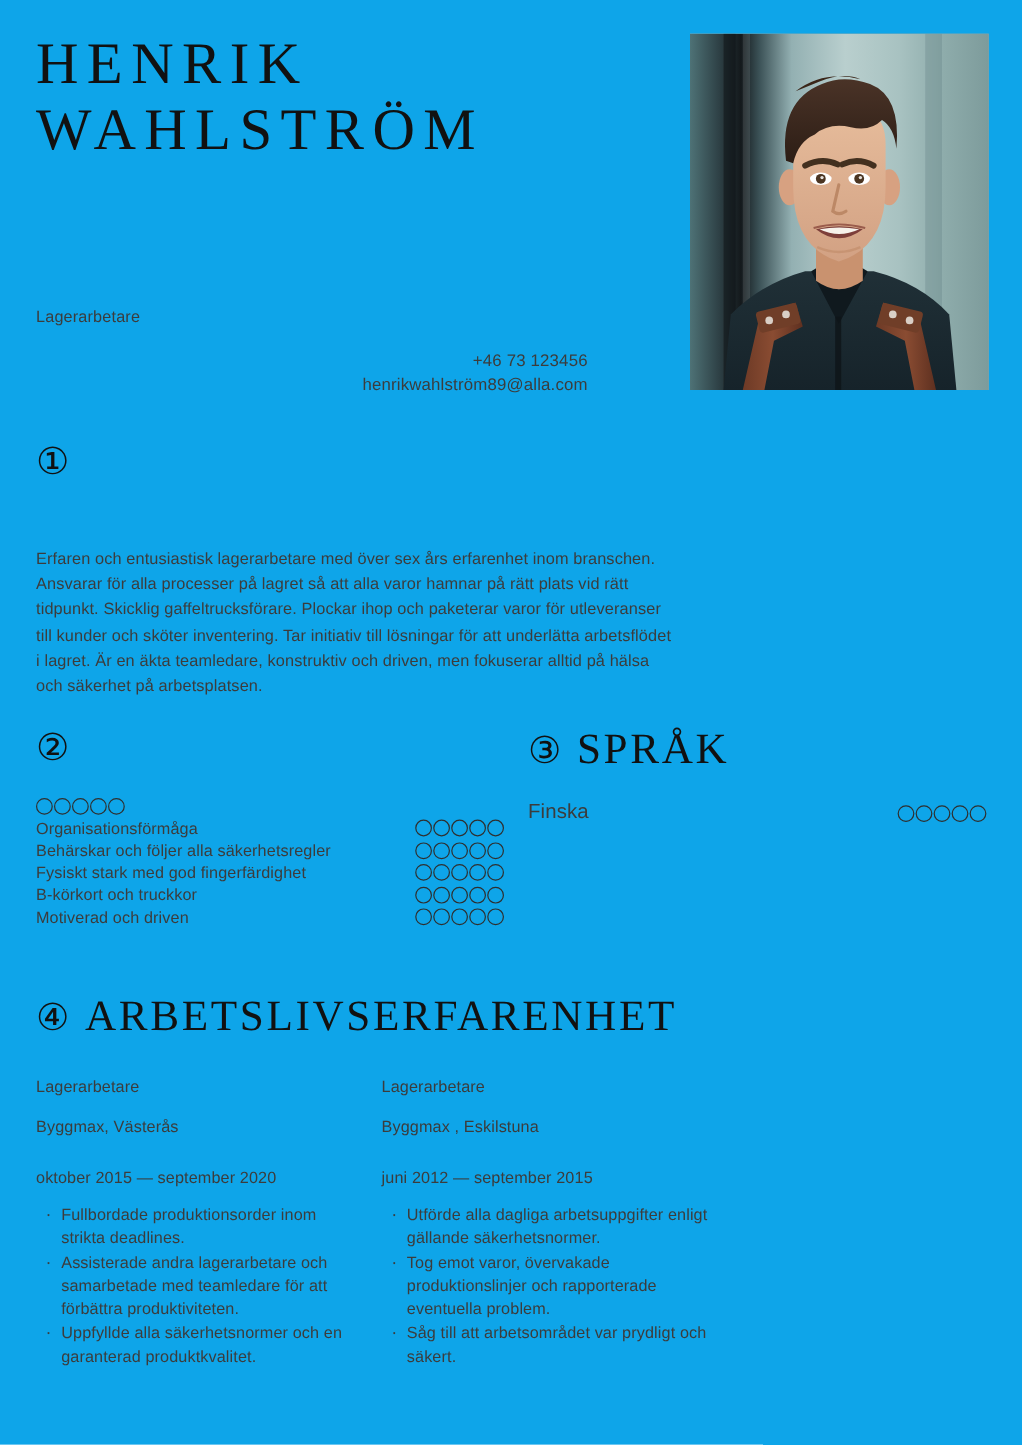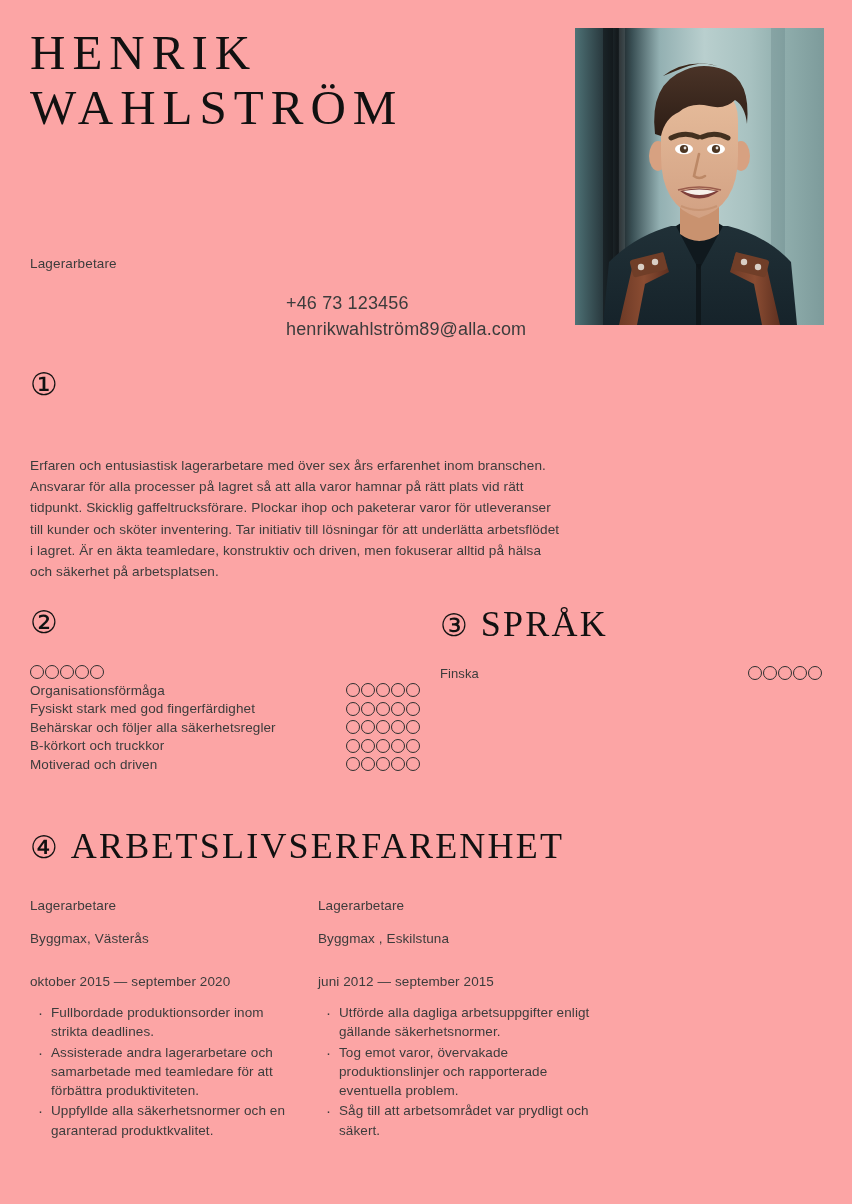--- a/index.html
+++ b/index.html
@@ -7,21 +7,21 @@
     padding: 0;
     background: #ffffff;
   }
   body {
     font-family: "Liberation Sans", sans-serif;
   }
   .page {
     position: relative;
     width: 852px;
     height: 1204px;
-    background: #fca5a5;
+    background: #0ea5e9;
     overflow: hidden;
     box-sizing: border-box;
   }
 
   
   .header {
     position: absolute;
     left: 30px;
     top: 26px;
     width: 520px;
@@ -60,26 +60,27 @@
     position: absolute;
     left: 30px;
     top: 291px;
     font-size: 13.5px;
     line-height: 1.42;
     color: #3c3c3c;
     letter-spacing: .15px;
   }
   .contact-right {
     position: absolute;
-    left: 286px;
+    left: 302px;
     top: 291px;
-    font-size: 18px;
+    font-size: 14px;
     line-height: 1.42;
     color: #3c3c3c;
     letter-spacing: .15px;
+    text-align: right;
   }
 
   
   .section-head {
     position: absolute;
     display: flex;
     align-items: center;
     font-family: "Liberation Serif", serif;
     color: #111111;
     white-space: nowrap;
@@ -153,21 +154,21 @@
     left: 440px;
     top: 665px;
     width: 382px;
   }
   .lang-row {
     display: flex;
     align-items: flex-end;
     justify-content: space-between;
   }
   .lang-label {
-    font-size: 13px;
+    font-size: 17px;
     line-height: 1.37;
     color: #3c3c3c;
     letter-spacing: .1px;
   }
 
   
   .exp-cols {
     position: absolute;
     left: 30px;
     top: 898px;
@@ -339,31 +340,31 @@
         <div class="skill-label">Organisationsförmåga</div>
         <div class="dots">
           <span class="dot"></span>
           <span class="dot"></span>
           <span class="dot"></span>
           <span class="dot"></span>
           <span class="dot"></span>
         </div>
       </div>
       <div class="skill-row">
+        <div class="skill-label">Behärskar och följer alla säkerhetsregler</div>
+        <div class="dots">
+          <span class="dot"></span>
+          <span class="dot"></span>
+          <span class="dot"></span>
+          <span class="dot"></span>
+          <span class="dot"></span>
+        </div>
+      </div>
+      <div class="skill-row">
         <div class="skill-label">Fysiskt stark med god fingerfärdighet</div>
-        <div class="dots">
-          <span class="dot"></span>
-          <span class="dot"></span>
-          <span class="dot"></span>
-          <span class="dot"></span>
-          <span class="dot"></span>
-        </div>
-      </div>
-      <div class="skill-row">
-        <div class="skill-label">Behärskar och följer alla säkerhetsregler</div>
         <div class="dots">
           <span class="dot"></span>
           <span class="dot"></span>
           <span class="dot"></span>
           <span class="dot"></span>
           <span class="dot"></span>
         </div>
       </div>
       <div class="skill-row">
         <div class="skill-label">B-körkort och truckkor</div>

